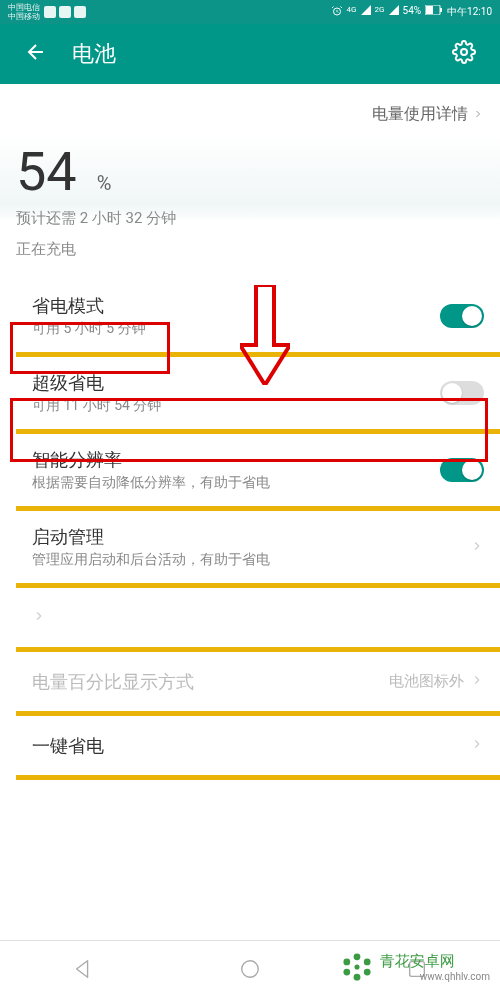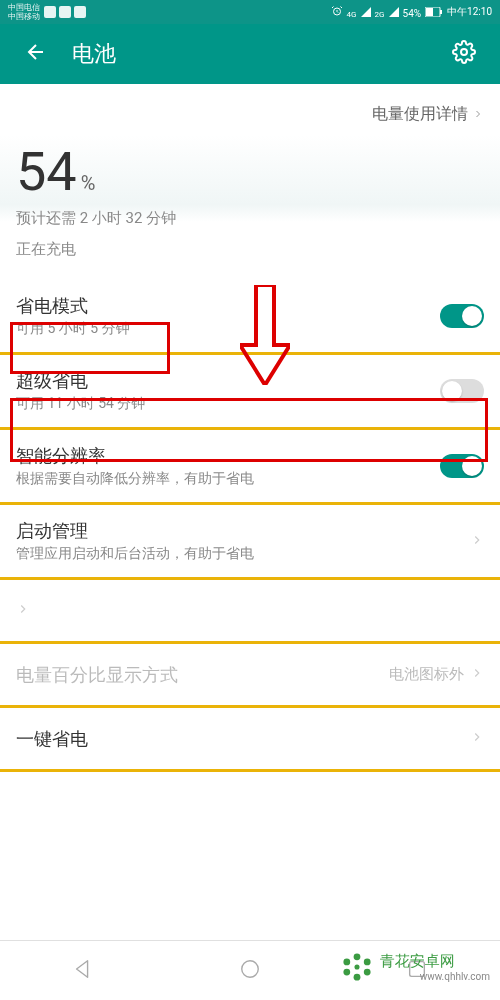--- a/index.html
+++ b/index.html
@@ -15,21 +15,21 @@
       height: 24px;
       background: #0d9488;
       color: #fff;
       display: flex;
       align-items: center;
       justify-content: space-between;
       padding: 0 8px;
       font-size: 10px;
     }
     .status-left { display: flex; align-items: center; gap: 4px; }
-    .status-right { display: flex; align-items: flex-end; gap: 4px; }
+    .status-right { display: flex; align-items: flex-start; gap: 4px; }
     .carrier-labels { font-size: 8px; line-height: 9px; color: rgba(255,255,255,0.9); }
     .sbar-icons { display: flex; gap: 3px; }
     .sbar-icon { width: 12px; height: 12px; display: inline-block; background: rgba(255,255,255,0.9); border-radius: 2px; }
     .header {
       height: 60px;
       background: #009688;
       display: flex;
       align-items: center;
       padding: 0 16px;
       color: #fff;
@@ -52,32 +52,33 @@
       gap: 4px;
       cursor: pointer;
     }
     .battery-block {
       padding: 10px 16px 20px;
       background: linear-gradient(to bottom, #fff 0%, #f0f6f6 48%, #fff 60%);
     }
     .battery-pct {
       display: flex;
       align-items: baseline;
-      gap: 4px;
+      gap: 20px;
     }
     .battery-num { font-size: 54px; font-weight: 400; color: #333; line-height: 1; }
     .battery-sym { font-size: 20px; color: #666; }
     .battery-sub { color: #888; font-size: 15px; margin-top: 8px; line-height: 1.5; }
     .list-item {
       padding: 14px 16px;
-      border-bottom: 3px solid #eab308;
+      border-bottom: 5px solid #eab308;
       display: flex;
       align-items: center;
       justify-content: space-between;
       min-height: 64px;
+      margin-left: 16px;
     }
     .list-item.dim .item-title { color: #bbb; }
     .item-text { flex: 1; }
     .item-title { font-size: 18px; color: #333; }
     .item-sub { font-size: 14px; color: #888; margin-top: 2px; }
     .item-value { font-size: 15px; color: #bbb; margin-right: 6px; }
     .toggle {
       width: 44px; height: 24px; border-radius: 12px;
       position: relative;
       background: #ccc;

